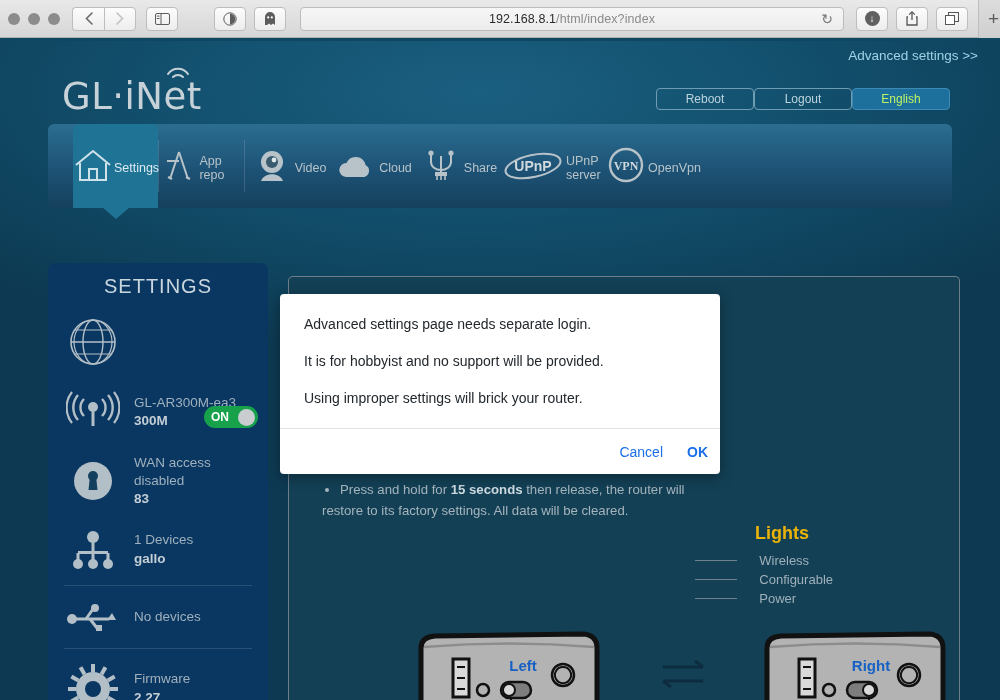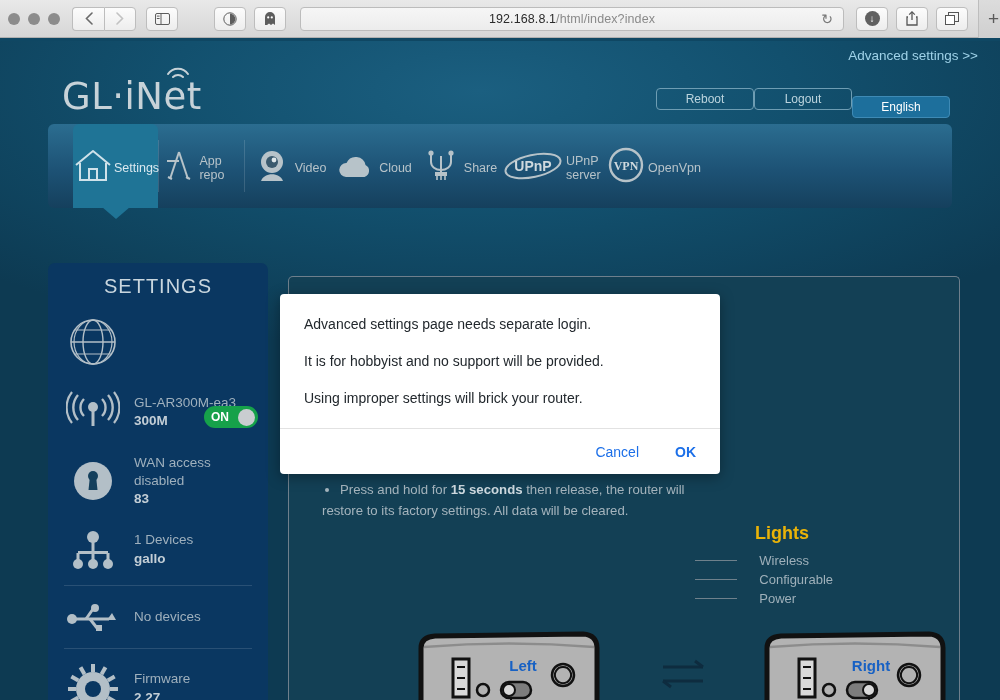--- a/index.html
+++ b/index.html
@@ -79,21 +79,21 @@
   }
   .logo .wifi {
     position: absolute; left: 103px; top: -12px; width: 26px; height: 16px;
   }
   .hdr-buttons { position: absolute; right: 50px; top: 50px; display: flex; gap: 0; }
   .hdr-btn {
     width: 98px; height: 22px; border: 1px solid #6e9db3; border-radius: 4px;
     color: #bcd4de; font-size: 12px; background: transparent;
     display: flex; align-items: center; justify-content: center; cursor: pointer;
   }
-  .hdr-btn.accent { background: #1d6f9c; border-color: #3e8ab5; color: #ffffff; margin-top: 8px; }
+  .hdr-btn.accent { background: #1d6f9c; border-color: #3e8ab5; color: #bef264; }
 
   
   .nav {
     position: absolute; left: 48px; top: 86px; width: 904px; height: 84px;
     background: linear-gradient(180deg,#2b6d90 0%, #1d5275 55%, #15405d 100%);
     border-radius: 6px; display: flex; align-items: stretch;
   }
   .nav-item {
     width: 85px; position: relative; display: flex; flex-direction: row;
     align-items: center; justify-content: center; cursor: pointer;
@@ -149,21 +149,21 @@
   
   .modal {
     position: absolute; left: 280px; top: 256px; width: 440px; height: 180px;
     background: #fff; border-radius: 4px; box-shadow: 0 3px 14px rgba(0,0,0,.35);
     z-index: 50; display: flex; flex-direction: column;
   }
   .modal-body { padding: 22px 24px 0; flex: 1; }
   .modal-body p { color: #22282d; font-size: 14px; margin-bottom: 21px; }
   .modal-foot {
     height: 46px; border-top: 1px solid #e2e2e2;
-    display: flex; align-items: center; justify-content: flex-end; gap: 36px; padding-right: 24px;
+    display: flex; align-items: center; justify-content: flex-end; gap: 24px; padding-right: 12px;
   }
   .modal-btn { color: #1c6fe8; font-size: 14px; cursor: pointer; background: none; border: none; font-family: inherit; }
   .modal-btn.primary { font-weight: bold; }
 </style>
 </head>
 <body>
 
 <div class="browser-bar">
   <div class="traffic">
     <span class="dot"></span>

